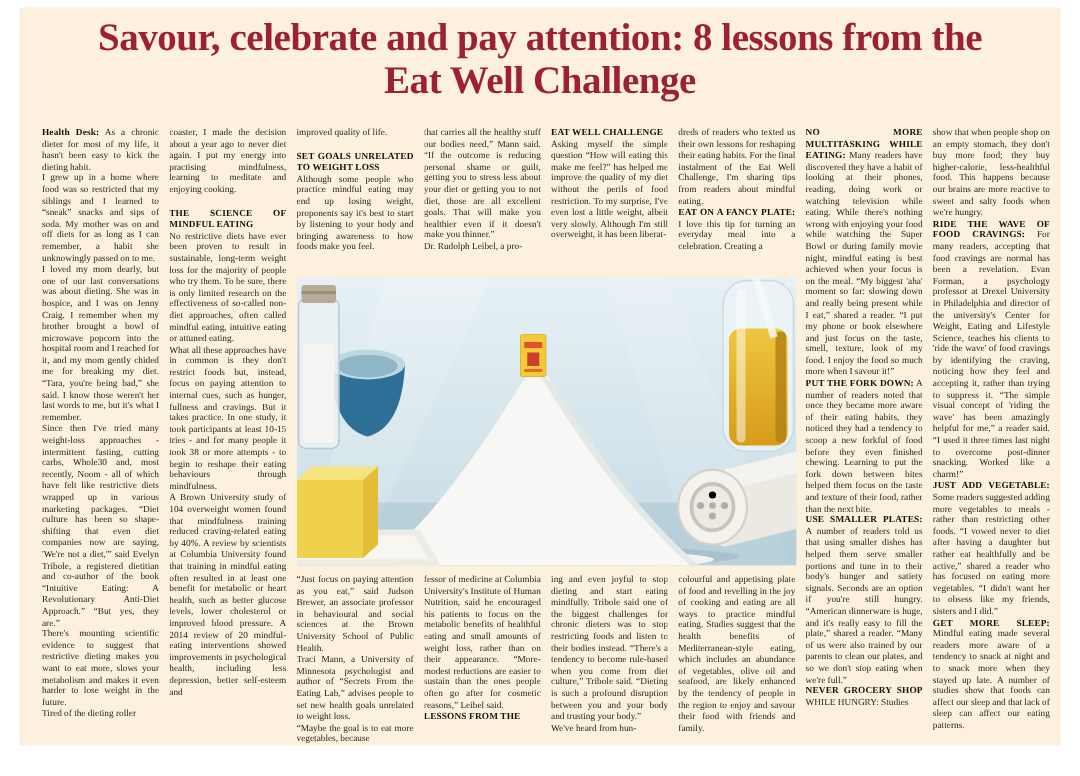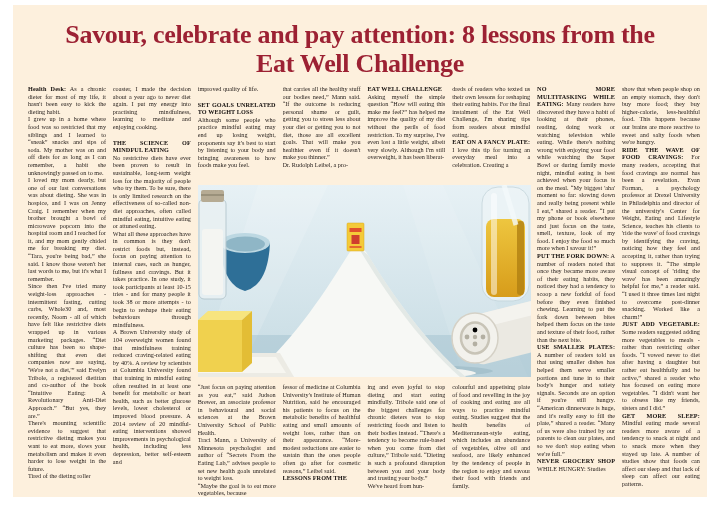--- a/index.html
+++ b/index.html
@@ -5,21 +5,21 @@
   html,body{margin:0;padding:0;}
   body{
     width:720px;height:517px;background:#ffffff;overflow:hidden;
     font-family:"Liberation Serif","DejaVu Serif",serif;
   }
   .sheet{
     position:absolute;left:13px;top:5px;width:694px;height:492px;
     background:#fdf0dd;
   }
   .headline{
-    margin:0 auto;padding-top:16px;max-width:610px;
+    margin:0 auto;padding-top:6px;max-width:610px;
     text-align:center;font-weight:700;font-size:26px;line-height:1.1;
     color:#9c2133;letter-spacing:-0.3px;
   }
   .cols{
     position:absolute;left:15px;right:7px;top:80px;height:412px;
     display:flex;justify-content:space-between;
   }
   .col{
     width:78px;height:412px;overflow:hidden;
     font-size:6.2px;line-height:7.6px;color:#29221f;

